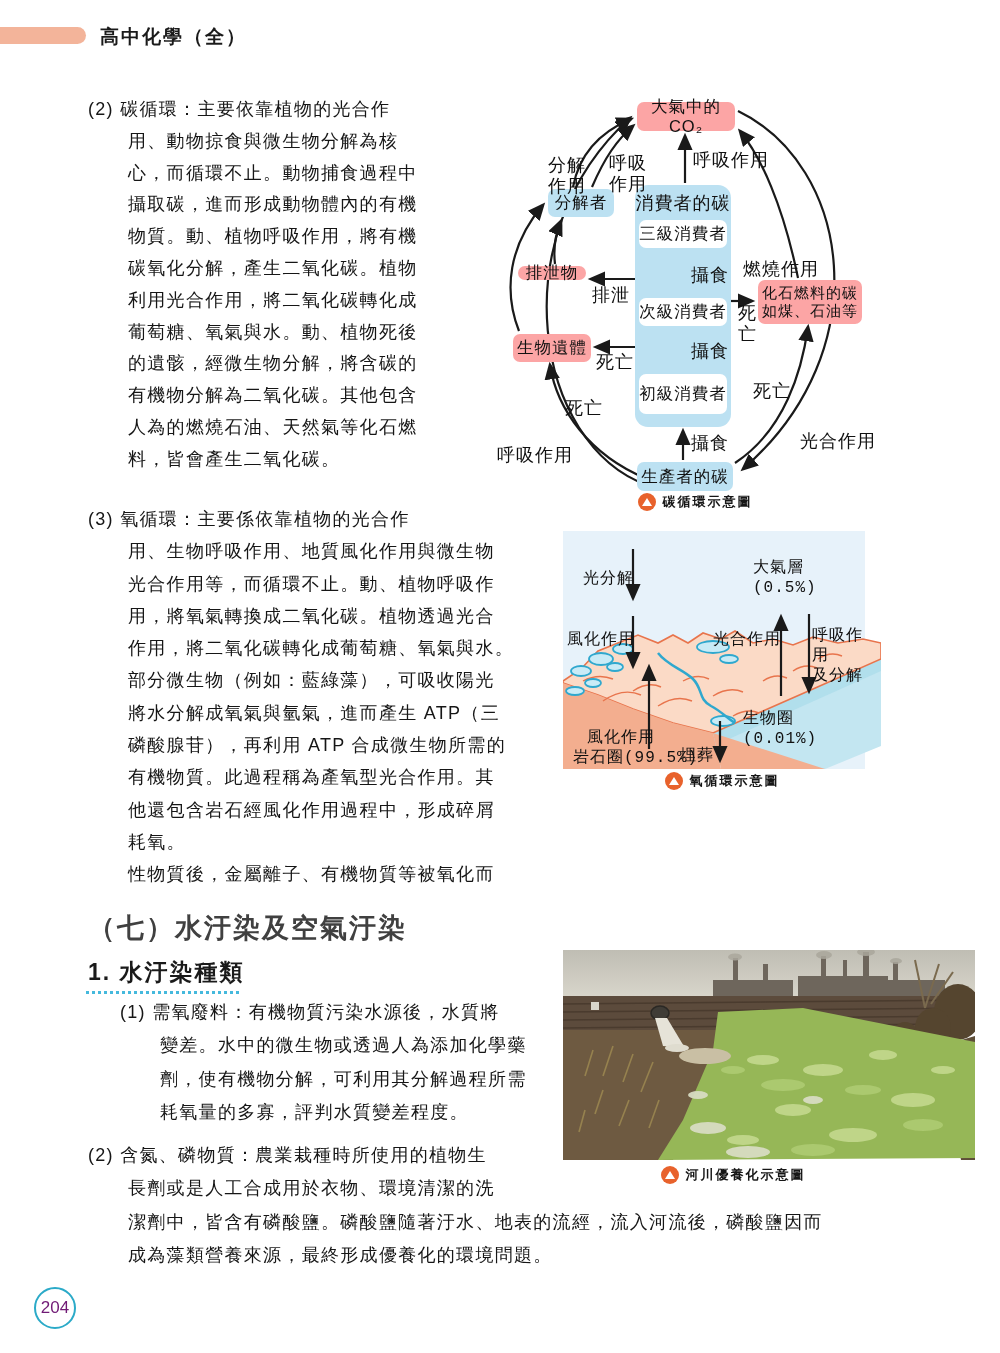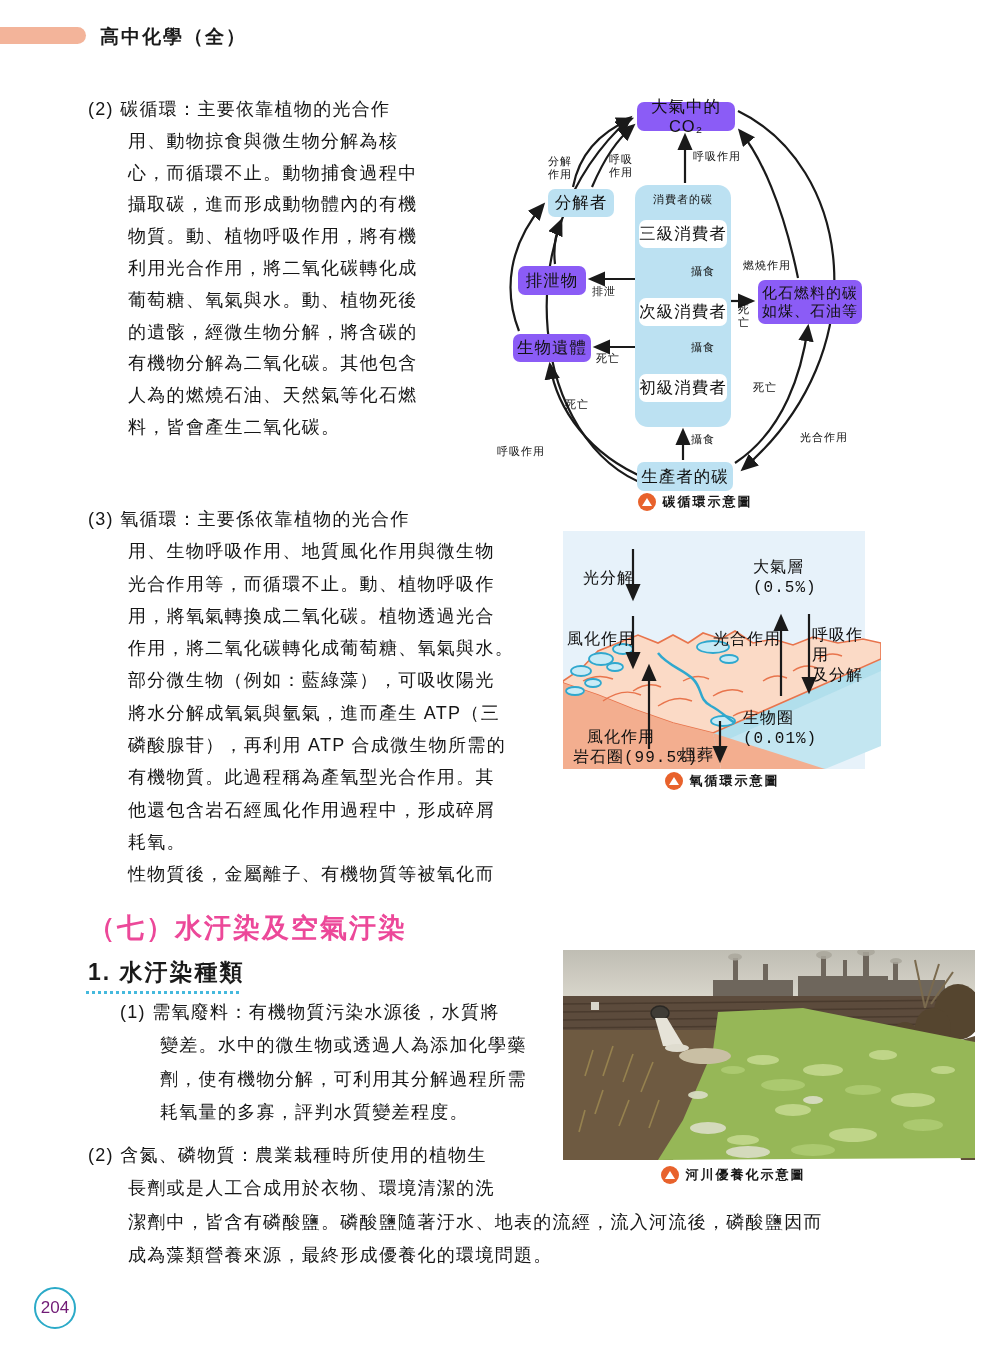--- a/index.html
+++ b/index.html
@@ -11,33 +11,33 @@
   .hdr-title{position:absolute;left:100px;top:24px;font-size:19px;font-weight:bold;letter-spacing:2px;}
   
   .textblock{position:absolute;}
   .line{white-space:nowrap;font-size:18px;letter-spacing:1.3px;color:#161616;}
   .carbon-text .line{height:31.8px;line-height:31.8px;}
   .oxygen-text .line{height:32.3px;line-height:32.3px;}
   .water-text .line{height:33.4px;line-height:33.4px;}
   .line.cont{margin-left:40px;}
   
   .sec-heading{position:absolute;left:88px;top:910px;font-size:27px;font-weight:bold;
-               color:#ec4899;letter-spacing:2px;}
+               color:#404040;letter-spacing:2px;}
   .sub-heading{position:absolute;left:88px;top:957px;font-size:23px;font-weight:bold;letter-spacing:2px;}
   .dotted-underline{position:absolute;left:86px;top:991px;width:153px;height:0;
                     border-bottom:3.5px dotted #45B9DD;}
   
   .diagram{position:absolute;}
   .dbox{position:absolute;display:flex;align-items:center;justify-content:center;
         border-radius:7px;font-size:16.5px;letter-spacing:1px;color:#111;
         white-space:pre-line;text-align:center;line-height:1.2;}
-  .peach{background:#8b5cf6;}
+  .peach{background:#fca5a5;}
   .blue{background:#BCE1F2;}
   .inner-white{background:#ffffff;}
-  .dlabel{position:absolute;font-size:11px;letter-spacing:1px;color:#111;
+  .dlabel{position:absolute;font-size:18px;letter-spacing:1px;color:#111;
           white-space:pre-line;line-height:1.18;}
   .consumer-wrap{border-radius:13px;}
   .arrows{position:absolute;left:0;top:0;}
   
   .cap-row{position:absolute;display:flex;align-items:center;justify-content:center;gap:7px;}
   .cap-icon{width:18px;height:18px;border-radius:50%;background:#E8622C;display:inline-flex;
             align-items:center;justify-content:center;flex:0 0 auto;}
   .cap-icon .tri{width:0;height:0;border-left:5px solid transparent;border-right:5px solid transparent;
                  border-bottom:8px solid #fff;margin-top:-1px;}
   .cap-text{font-size:13px;font-weight:bold;letter-spacing:2px;color:#161616;}
@@ -60,20 +60,21 @@
   <div class="hdr-pill"></div>
   <div class="hdr-title">高中化學（全）</div>
 
   <div class="textblock carbon-text" style="left:88px;top:94px;width:420px;">
 
   <div class="line">(2) 碳循環：主要依靠植物的光合作</div>
       <div class="line cont">用、動物掠食與微生物分解為核</div>
       <div class="line cont">心，而循環不止。動物捕食過程中</div>
       <div class="line cont">攝取碳，進而形成動物體內的有機</div>
       <div class="line cont">物質。動、植物呼吸作用，將有機</div>
+      <div class="line cont">碳氧化分解，產生二氧化碳。植物</div>
       <div class="line cont">利用光合作用，將二氧化碳轉化成</div>
       <div class="line cont">葡萄糖、氧氣與水。動、植物死後</div>
       <div class="line cont">的遺骸，經微生物分解，將含碳的</div>
       <div class="line cont">有機物分解為二氧化碳。其他包含</div>
       <div class="line cont">人為的燃燒石油、天然氣等化石燃</div>
       <div class="line cont">料，皆會產生二氧化碳。</div>
     </div>
 
   <div class="textblock oxygen-text" style="left:88px;top:503px;width:470px;">
 
@@ -119,23 +120,23 @@
       </g>
     </svg>
 
     <div class="dbox peach" style="left:142px;top:7px;width:98px;height:29px;">大氣中的CO₂</div>
     <div class="dbox blue" style="left:53px;top:94px;width:66px;height:28px;">分解者</div>
 
     <div class="dbox blue consumer-wrap" style="left:140px;top:90px;width:96px;height:242px;"></div>
     <div class="dlabel" style="left:140px;top:98px;width:96px;text-align:center;">消費者的碳</div>
     <div class="dbox inner-white" style="left:144px;top:125px;width:88px;height:28px;">三級消費者</div>
     <div class="dbox inner-white" style="left:144px;top:203px;width:88px;height:28px;">次級消費者</div>
-    <div class="dbox inner-white" style="left:144px;top:279px;width:88px;height:28px;">初級消費者</div>
-
-    <div class="dbox peach" style="left:23px;top:171px;width:68px;height:29px;">排泄物</div>
+    <div class="dbox inner-white" style="left:144px;top:279px;width:88px;height:40px;">初級消費者</div>
+
+    <div class="dbox peach" style="left:23px;top:171px;width:68px;height:14px;">排泄物</div>
     <div class="dbox peach" style="left:263px;top:185px;width:104px;height:44px;font-size:15px;">化石燃料的碳
 如煤、石油等</div>
     <div class="dbox peach" style="left:18px;top:239px;width:78px;height:28px;">生物遺體</div>
     <div class="dbox blue" style="left:142px;top:367px;width:96px;height:29px;">生產者的碳</div>
 
     <div class="dlabel" style="left:198px;top:55px;">呼吸作用</div>
     <div class="dlabel" style="left:53px;top:60px;">分解
 作用</div>
     <div class="dlabel" style="left:114px;top:58px;">呼吸
 作用</div>

